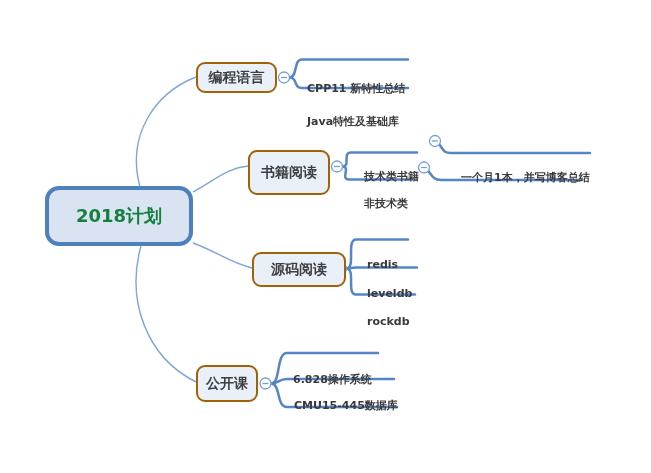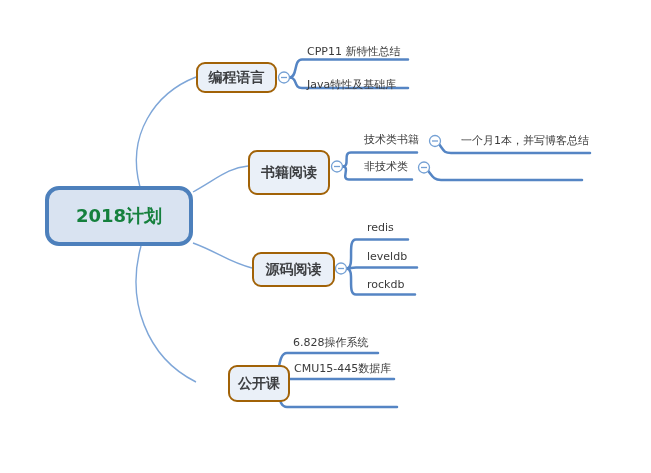--- a/index.html
+++ b/index.html
@@ -16,25 +16,25 @@
     left:45px;top:186px;width:148px;height:60px;
     background:#d9e3f1;border:4px solid #4d80bc;border-radius:14px;
     font-size:18px;font-weight:bold;color:#15803d;
   }
   .node.branch{
     background:#eaf0f8;border:2px solid #a16207;border-radius:9px;
     font-size:14px;font-weight:bold;color:#3d3f42;
   }
   .branch.b0{left:196px;top:62px;width:81px;height:31px;}
   .branch.b1{left:248px;top:150px;width:82px;height:45px;}
-  .branch.b2{left:252px;top:252px;width:83px;height:35px;}
-  .branch.b3{left:196px;top:365px;width:62px;height:37px;margin-left:32px;}
+  .branch.b2{left:252px;top:252px;width:94px;height:35px;}
+  .branch.b3{left:196px;top:365px;width:62px;height:37px;}
   .leaf{
-    position:absolute;font-size:11px;font-weight:400;color:#3a3a3a;
-    line-height:13px;white-space:nowrap;cursor:default;
+    position:absolute;font-size:11px;font-weight:700;color:#3a3a3a;
+    line-height:13px;white-space:nowrap;cursor:default;margin-top:37px;
   }
   .conn{fill:none;stroke:#7ea6d8;stroke-width:1.4px;}
   .fan{fill:none;stroke:#5585c4;stroke-width:2.5px;stroke-linecap:round;}
   .collapse circle{fill:#ffffff;stroke:#74a0d4;stroke-width:1.3px;}
   .collapse line{stroke:#74a0d4;stroke-width:1.3px;}
 </style>
 </head>
 <body>
 
 <div class="canvas">

